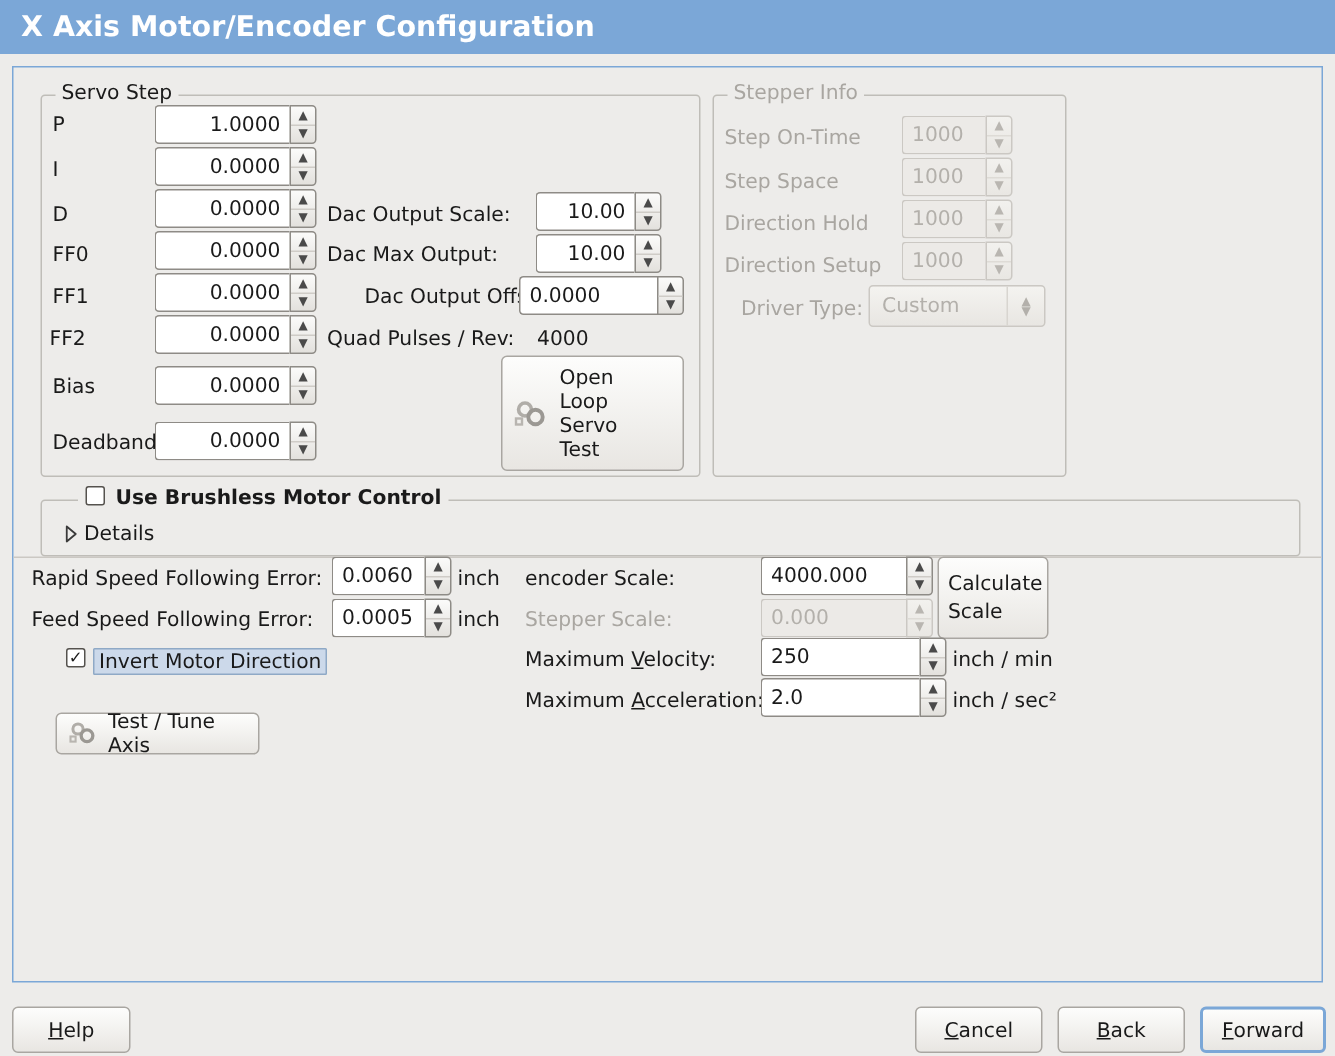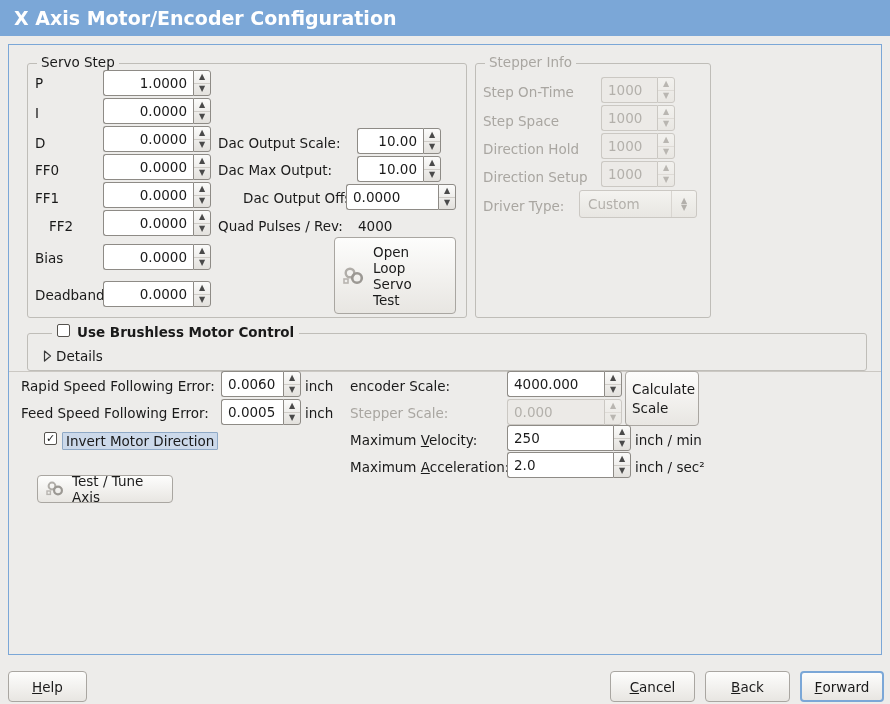--- a/index.html
+++ b/index.html
@@ -203,21 +203,21 @@
 
   <div class="frame" style="left:18px; top:18px; width:440px; height:255px;">
     <span class="legend">Servo Step</span>
   </div>
 
   <span class="lbl" style="left:26px; top:30px;">P</span>
   <span class="lbl" style="left:26px; top:60px;">I</span>
   <span class="lbl" style="left:26px; top:90px;">D</span>
   <span class="lbl" style="left:26px; top:117px;">FF0</span>
   <span class="lbl" style="left:26px; top:145px;">FF1</span>
-  <span class="lbl" style="left:40px; top:173px;">FF2</span>
+  <span class="lbl" style="left:24px; top:173px;">FF2</span>
   <span class="lbl" style="left:26px; top:205px;">Bias</span>
   <span class="lbl" style="left:26px; top:242px;">Deadband</span>
 
   <div class="spin" style="left:94px; top:25px; width:108px;">
     <div class="fld">1.0000</div>
     <div class="btns">
         <span class="up">▲</span>
         <span>▼</span>
       </div>
   </div>
@@ -315,21 +315,21 @@
     </span>
   </div>
 
   <div class="frame" style="left:466px; top:18px; width:236px; height:255px;">
     <span class="legend dim">Stepper Info</span>
   </div>
   <span class="lbl dim" style="left:474px; top:39px;">Step On-Time</span>
   <span class="lbl dim" style="left:474px; top:68px;">Step Space</span>
   <span class="lbl dim" style="left:474px; top:96px;">Direction Hold</span>
   <span class="lbl dim" style="left:474px; top:124px;">Direction Setup</span>
-  <span class="lbl dim" style="left:474px; top:153px;text-align:right;">Driver Type:</span>
+  <span class="lbl dim" style="left:485px; top:153px;text-align:right;">Driver Type:</span>
 
   <div class="spin off lead" style="left:592px; top:32px; width:74px;">
     <div class="fld">1000</div>
     <div class="btns">
         <span class="up">▲</span>
         <span>▼</span>
       </div>
   </div>
   <div class="spin off lead" style="left:592px; top:60px; width:74px;">
     <div class="fld">1000</div>

